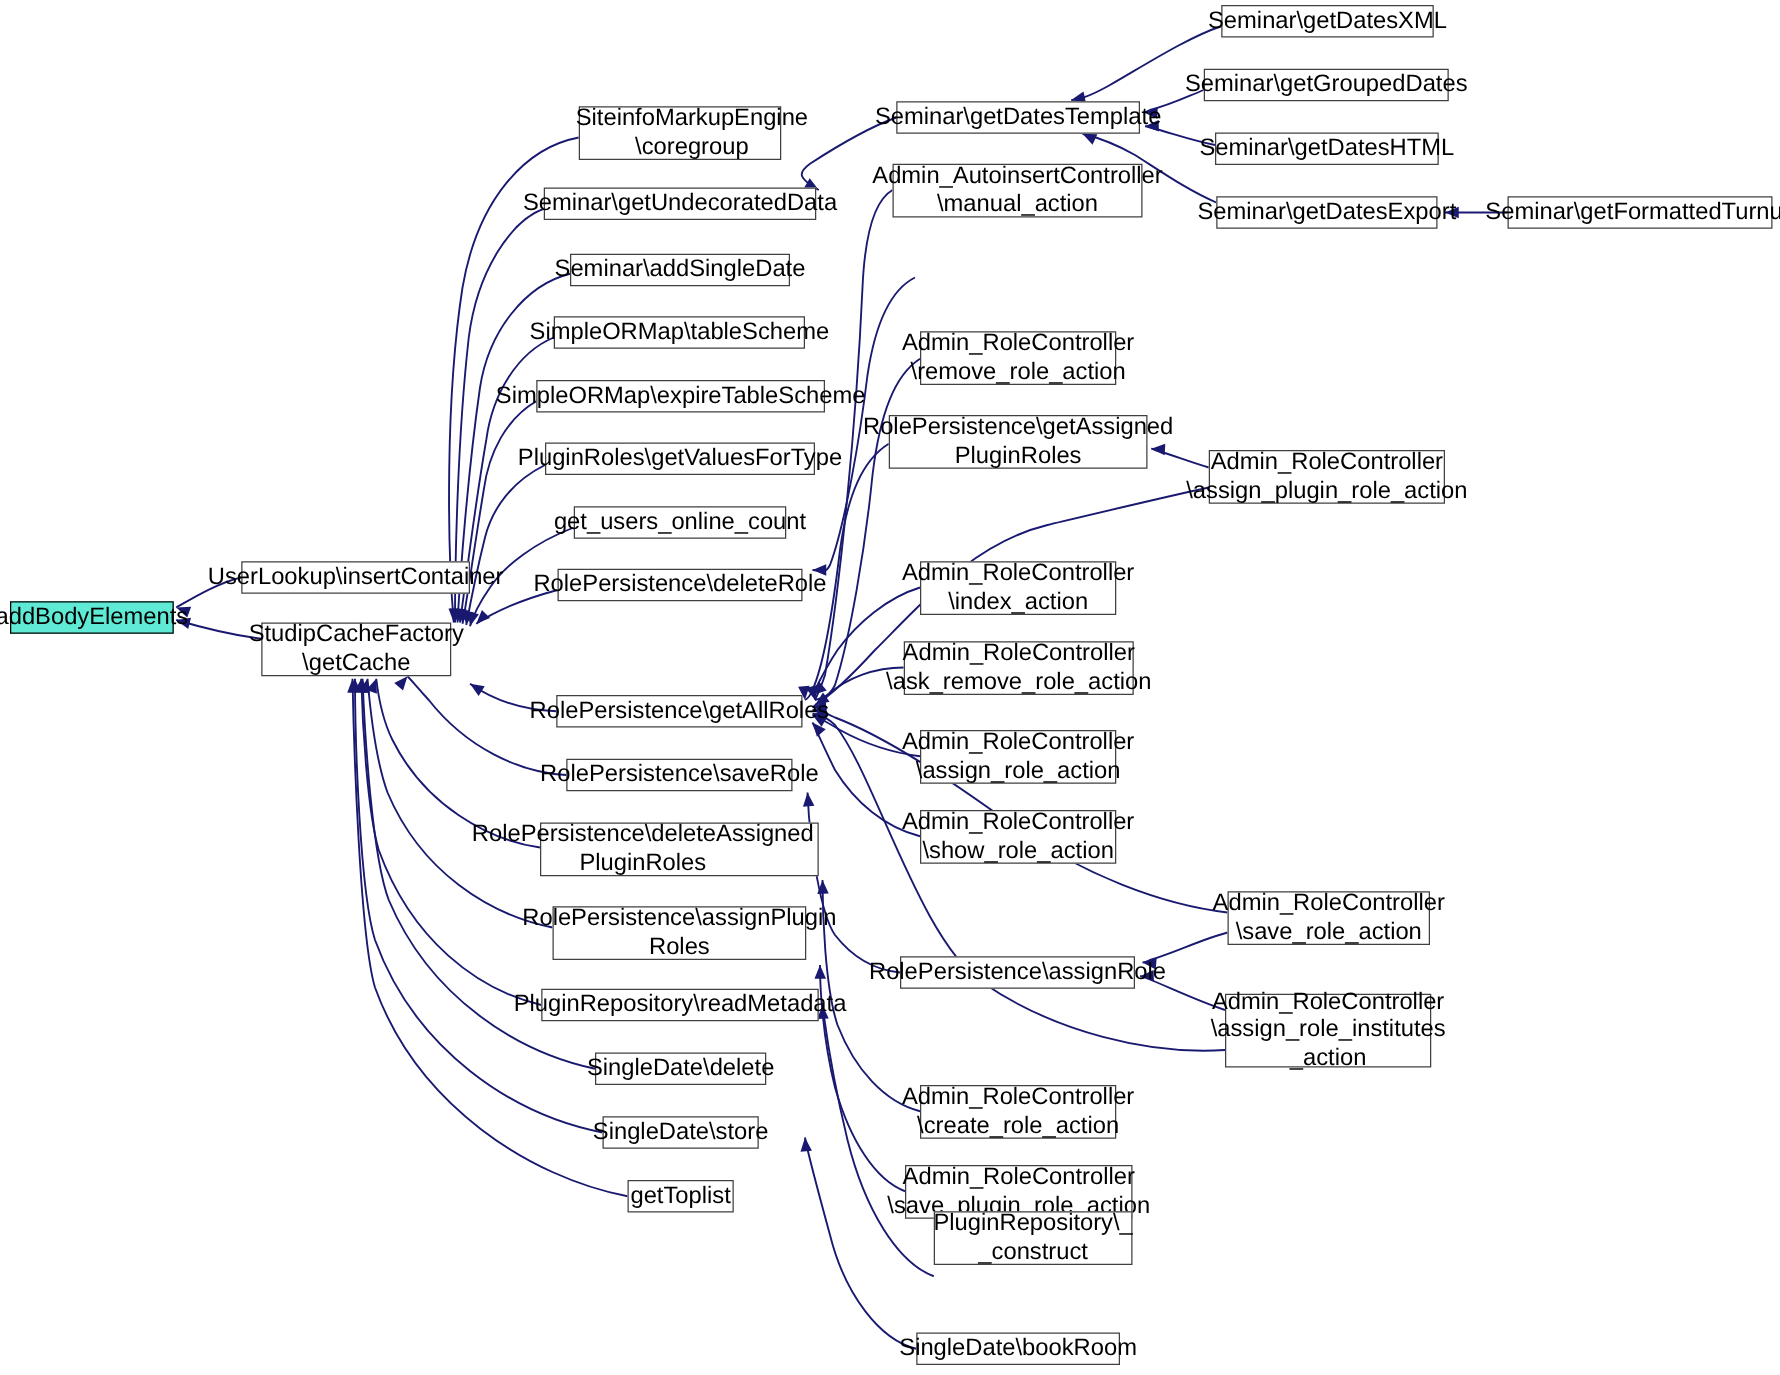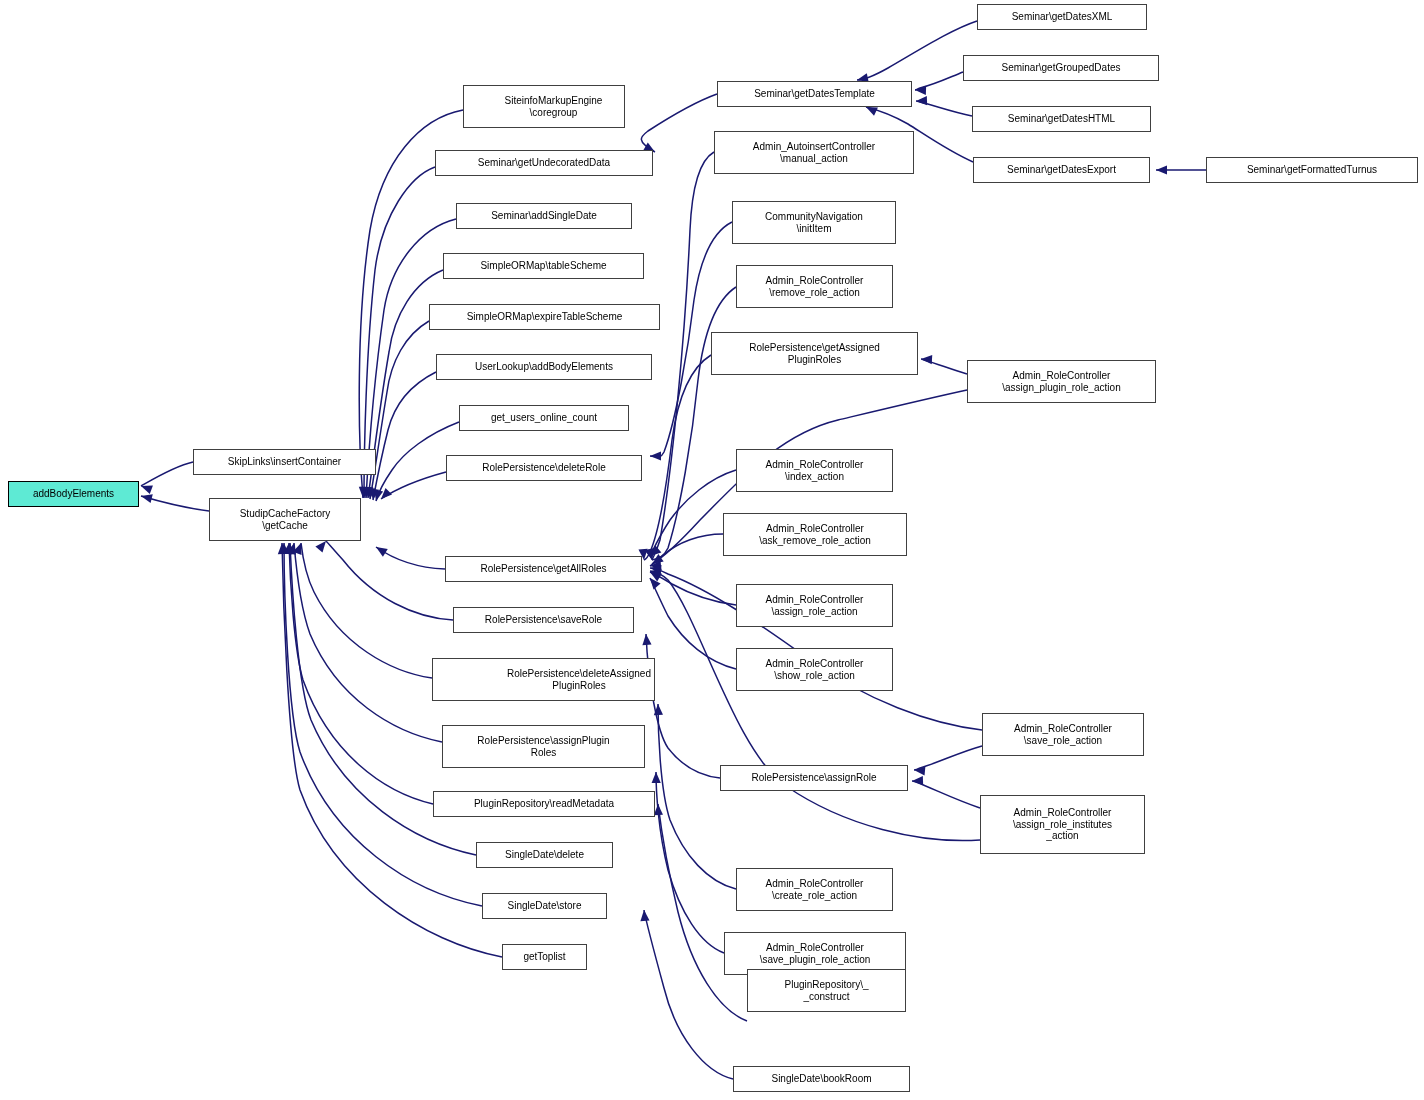--- a/index.html
+++ b/index.html
@@ -23,21 +23,21 @@
     width: 1424px;
     height: 1100px;
     pointer-events: none;
   }
   .node {
     position: absolute;
     box-sizing: border-box;
     border: 1px solid #404040;
     background: #ffffff;
     color: #000000;
-    font-size: 10px;
+    font-size: 19px;
     line-height: 1.18;
     display: flex;
     align-items: center;
     justify-content: center;
     text-align: center;
     white-space: pre-line;
     z-index: 5;
     padding: 0 3px;
   }
   .node.root {
@@ -132,67 +132,65 @@
       <polygon points="0,0 -11,-4.6 -11,4.6" fill="#191970" transform="translate(866,107) rotate(205)"></polygon>
       <polygon points="0,0 -11,-4.6 -11,4.6" fill="#191970" transform="translate(1156,170) rotate(180)"></polygon>
       <polygon points="0,0 -11,-4.6 -11,4.6" fill="#191970" transform="translate(921,359) rotate(183)"></polygon>
       <polygon points="0,0 -11,-4.6 -11,4.6" fill="#191970" transform="translate(652,564) rotate(145)"></polygon>
       <polygon points="0,0 -11,-4.6 -11,4.6" fill="#191970" transform="translate(650,568) rotate(188)"></polygon>
       <polygon points="0,0 -11,-4.6 -11,4.6" fill="#191970" transform="translate(914,770) rotate(185)"></polygon>
       <polygon points="0,0 -11,-4.6 -11,4.6" fill="#191970" transform="translate(912,781) rotate(178)"></polygon>
       <polygon points="0,0 -11,-4.6 -11,4.6" fill="#191970" transform="translate(650,571) rotate(192)"></polygon>
     </svg>
 <div class="node root" style="left: 8px; top: 481px; width: 131px; height: 26px;"><span>addBodyElements</span></div>
-    <div class="node" style="left: 193px; top: 449px; width: 183px; height: 26px;"><span>SkipLinks\insertContainer</span></div>
+    <div class="node" style="left: 193px; top: 449px; width: 183px; height: 26px;"><span>UserLookup\insertContainer</span></div>
     <div class="node" style="left: 209px; top: 498px; width: 152px; height: 43px;"><span>StudipCacheFactory
 \getCache</span></div>
     <div class="node" style="left: 463px; top: 85px; width: 162px; height: 43px; padding-left: 22px;"><span>SiteinfoMarkupEngine
 \coregroup</span></div>
     <div class="node" style="left: 435px; top: 150px; width: 218px; height: 26px;"><span>Seminar\getUndecoratedData</span></div>
     <div class="node" style="left: 456px; top: 203px; width: 176px; height: 26px;"><span>Seminar\addSingleDate</span></div>
     <div class="node" style="left: 443px; top: 253px; width: 201px; height: 26px;"><span>SimpleORMap\tableScheme</span></div>
     <div class="node" style="left: 429px; top: 304px; width: 231px; height: 26px;"><span>SimpleORMap\expireTableScheme</span></div>
-    <div class="node" style="left: 436px; top: 354px; width: 216px; height: 26px;"><span>UserLookup\addBodyElements</span></div>
+    <div class="node" style="left: 436px; top: 354px; width: 216px; height: 26px;"><span>PluginRoles\getValuesForType</span></div>
     <div class="node" style="left: 459px; top: 405px; width: 170px; height: 26px;"><span>get_users_online_count</span></div>
     <div class="node" style="left: 446px; top: 455px; width: 196px; height: 26px;"><span>RolePersistence\deleteRole</span></div>
     <div class="node" style="left: 445px; top: 556px; width: 197px; height: 26px;"><span>RolePersistence\getAllRoles</span></div>
     <div class="node" style="left: 453px; top: 607px; width: 181px; height: 26px;"><span>RolePersistence\saveRole</span></div>
     <div class="node" style="left: 432px; top: 658px; width: 223px; height: 43px; justify-content: flex-end;"><span>RolePersistence\deleteAssigned
 PluginRoles</span></div>
     <div class="node" style="left: 442px; top: 725px; width: 203px; height: 43px;"><span>RolePersistence\assignPlugin
 Roles</span></div>
     <div class="node" style="left: 433px; top: 791px; width: 222px; height: 26px;"><span>PluginRepository\readMetadata</span></div>
     <div class="node" style="left: 476px; top: 842px; width: 137px; height: 26px;"><span>SingleDate\delete</span></div>
     <div class="node" style="left: 482px; top: 893px; width: 125px; height: 26px;"><span>SingleDate\store</span></div>
     <div class="node" style="left: 502px; top: 944px; width: 85px; height: 26px;"><span>getToplist</span></div>
     <div class="node" style="left: 717px; top: 81px; width: 195px; height: 26px;"><span>Seminar\getDatesTemplate</span></div>
     <div class="node" style="left: 714px; top: 131px; width: 200px; height: 43px;"><span>Admin_AutoinsertController
 \manual_action</span></div>
-    <div class="node" style="left: 732px; top: 201px; width: 164px; height: 43px;"><span>CommunityNavigation
-\initItem</span></div>
     <div class="node" style="left: 736px; top: 265px; width: 157px; height: 43px;"><span>Admin_RoleController
 \remove_role_action</span></div>
     <div class="node" style="left: 711px; top: 332px; width: 207px; height: 43px;"><span>RolePersistence\getAssigned
 PluginRoles</span></div>
     <div class="node" style="left: 736px; top: 449px; width: 157px; height: 43px;"><span>Admin_RoleController
 \index_action</span></div>
     <div class="node" style="left: 723px; top: 513px; width: 184px; height: 43px;"><span>Admin_RoleController
 \ask_remove_role_action</span></div>
     <div class="node" style="left: 736px; top: 584px; width: 157px; height: 43px;"><span>Admin_RoleController
 \assign_role_action</span></div>
     <div class="node" style="left: 736px; top: 648px; width: 157px; height: 43px;"><span>Admin_RoleController
 \show_role_action</span></div>
     <div class="node" style="left: 720px; top: 765px; width: 188px; height: 26px;"><span>RolePersistence\assignRole</span></div>
     <div class="node" style="left: 736px; top: 868px; width: 157px; height: 43px;"><span>Admin_RoleController
 \create_role_action</span></div>
     <div class="node" style="left: 724px; top: 932px; width: 182px; height: 43px;"><span>Admin_RoleController
 \save_plugin_role_action</span></div>
     <div class="node" style="left: 747px; top: 969px; width: 159px; height: 43px;"><span>PluginRepository\_
 _construct</span></div>
-    <div class="node" style="left: 733px; top: 1066px; width: 177px; height: 26px;"><span>SingleDate\bookRoom</span></div>
+    <div class="node" style="left: 733px; top: 1066px; width: 163px; height: 26px;"><span>SingleDate\bookRoom</span></div>
     <div class="node" style="left: 977px; top: 4px; width: 170px; height: 26px;"><span>Seminar\getDatesXML</span></div>
     <div class="node" style="left: 963px; top: 55px; width: 196px; height: 26px;"><span>Seminar\getGroupedDates</span></div>
     <div class="node" style="left: 972px; top: 106px; width: 179px; height: 26px;"><span>Seminar\getDatesHTML</span></div>
     <div class="node" style="left: 973px; top: 157px; width: 177px; height: 26px;"><span>Seminar\getDatesExport</span></div>
     <div class="node" style="left: 1206px; top: 157px; width: 212px; height: 26px;"><span>Seminar\getFormattedTurnus</span></div>
     <div class="node" style="left: 967px; top: 360px; width: 189px; height: 43px;"><span>Admin_RoleController
 \assign_plugin_role_action</span></div>
     <div class="node" style="left: 982px; top: 713px; width: 162px; height: 43px;"><span>Admin_RoleController
 \save_role_action</span></div>
     <div class="node" style="left: 980px; top: 795px; width: 165px; height: 59px;"><span>Admin_RoleController

